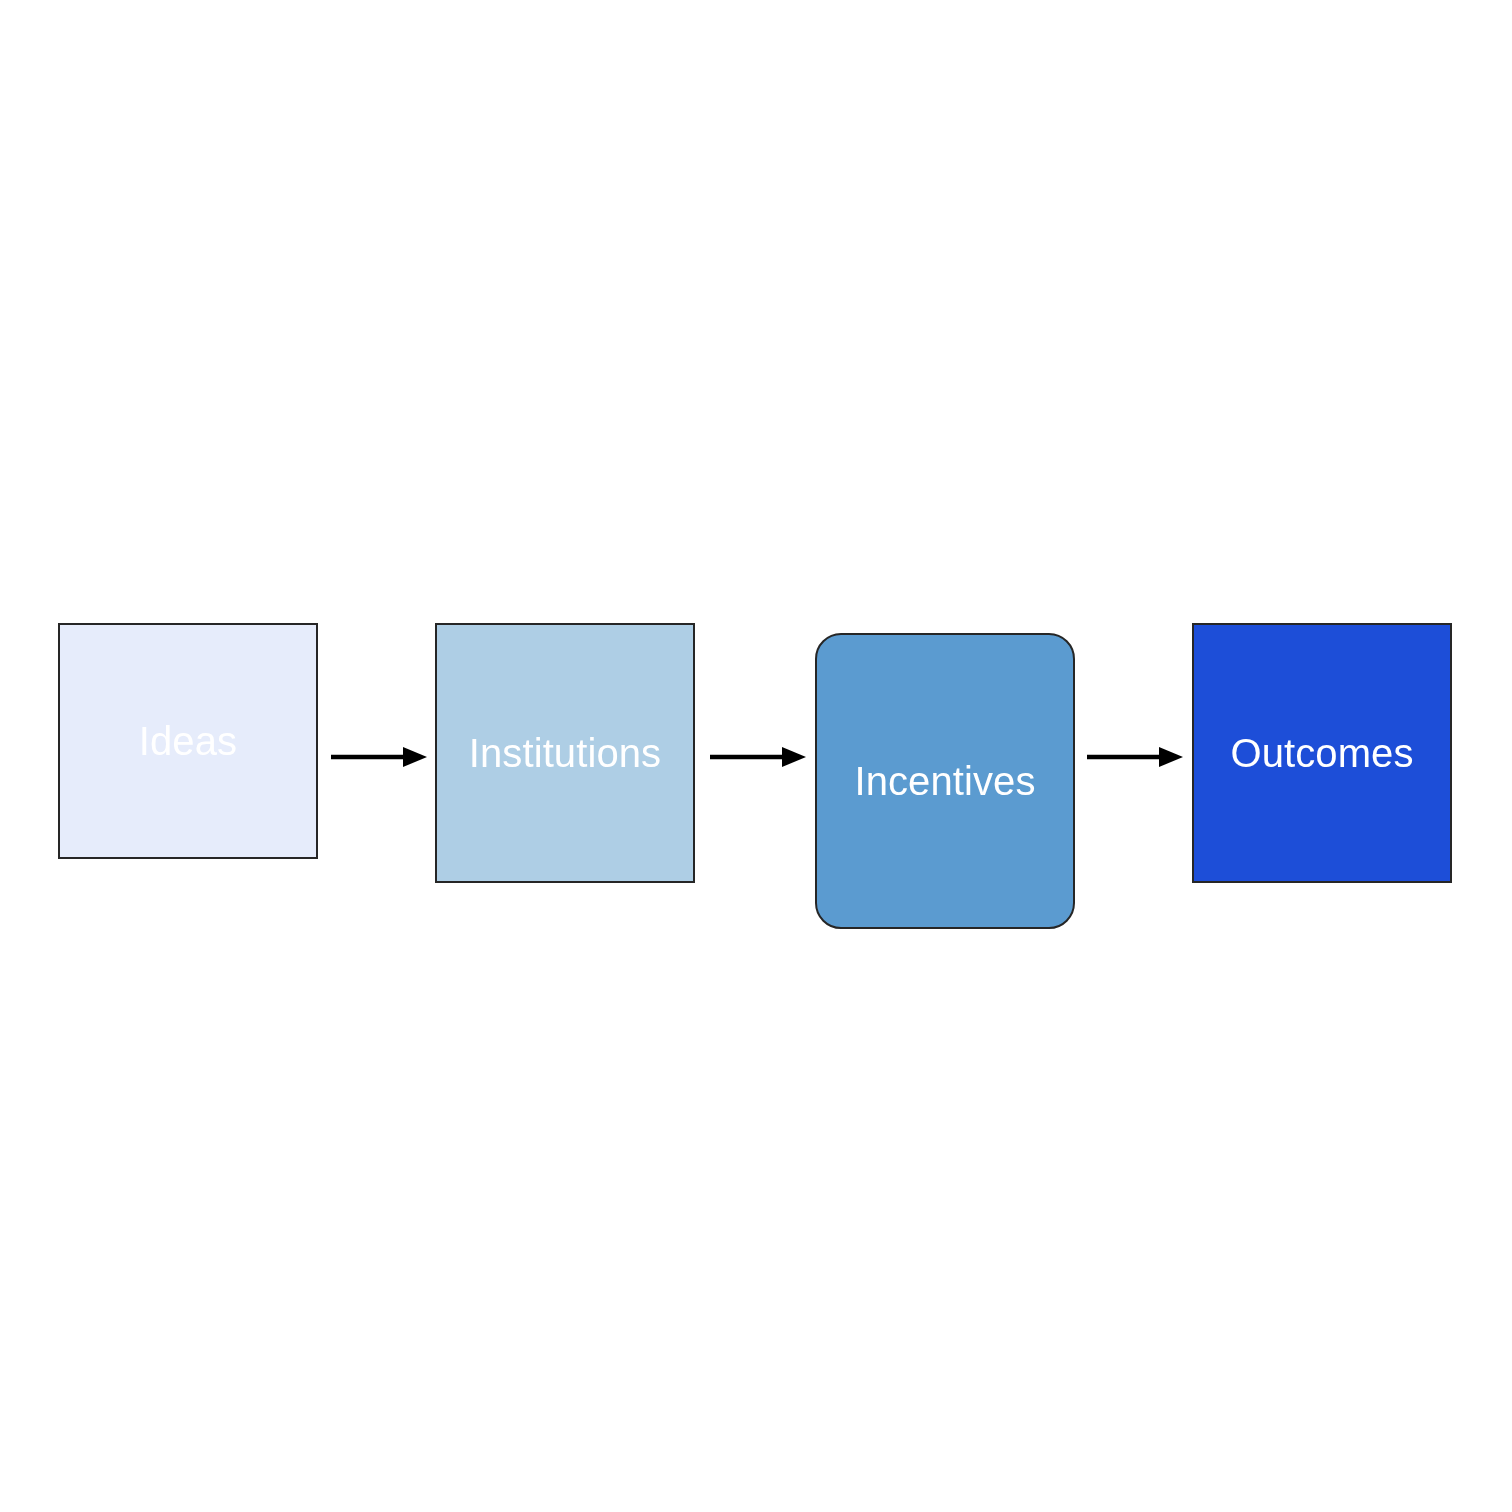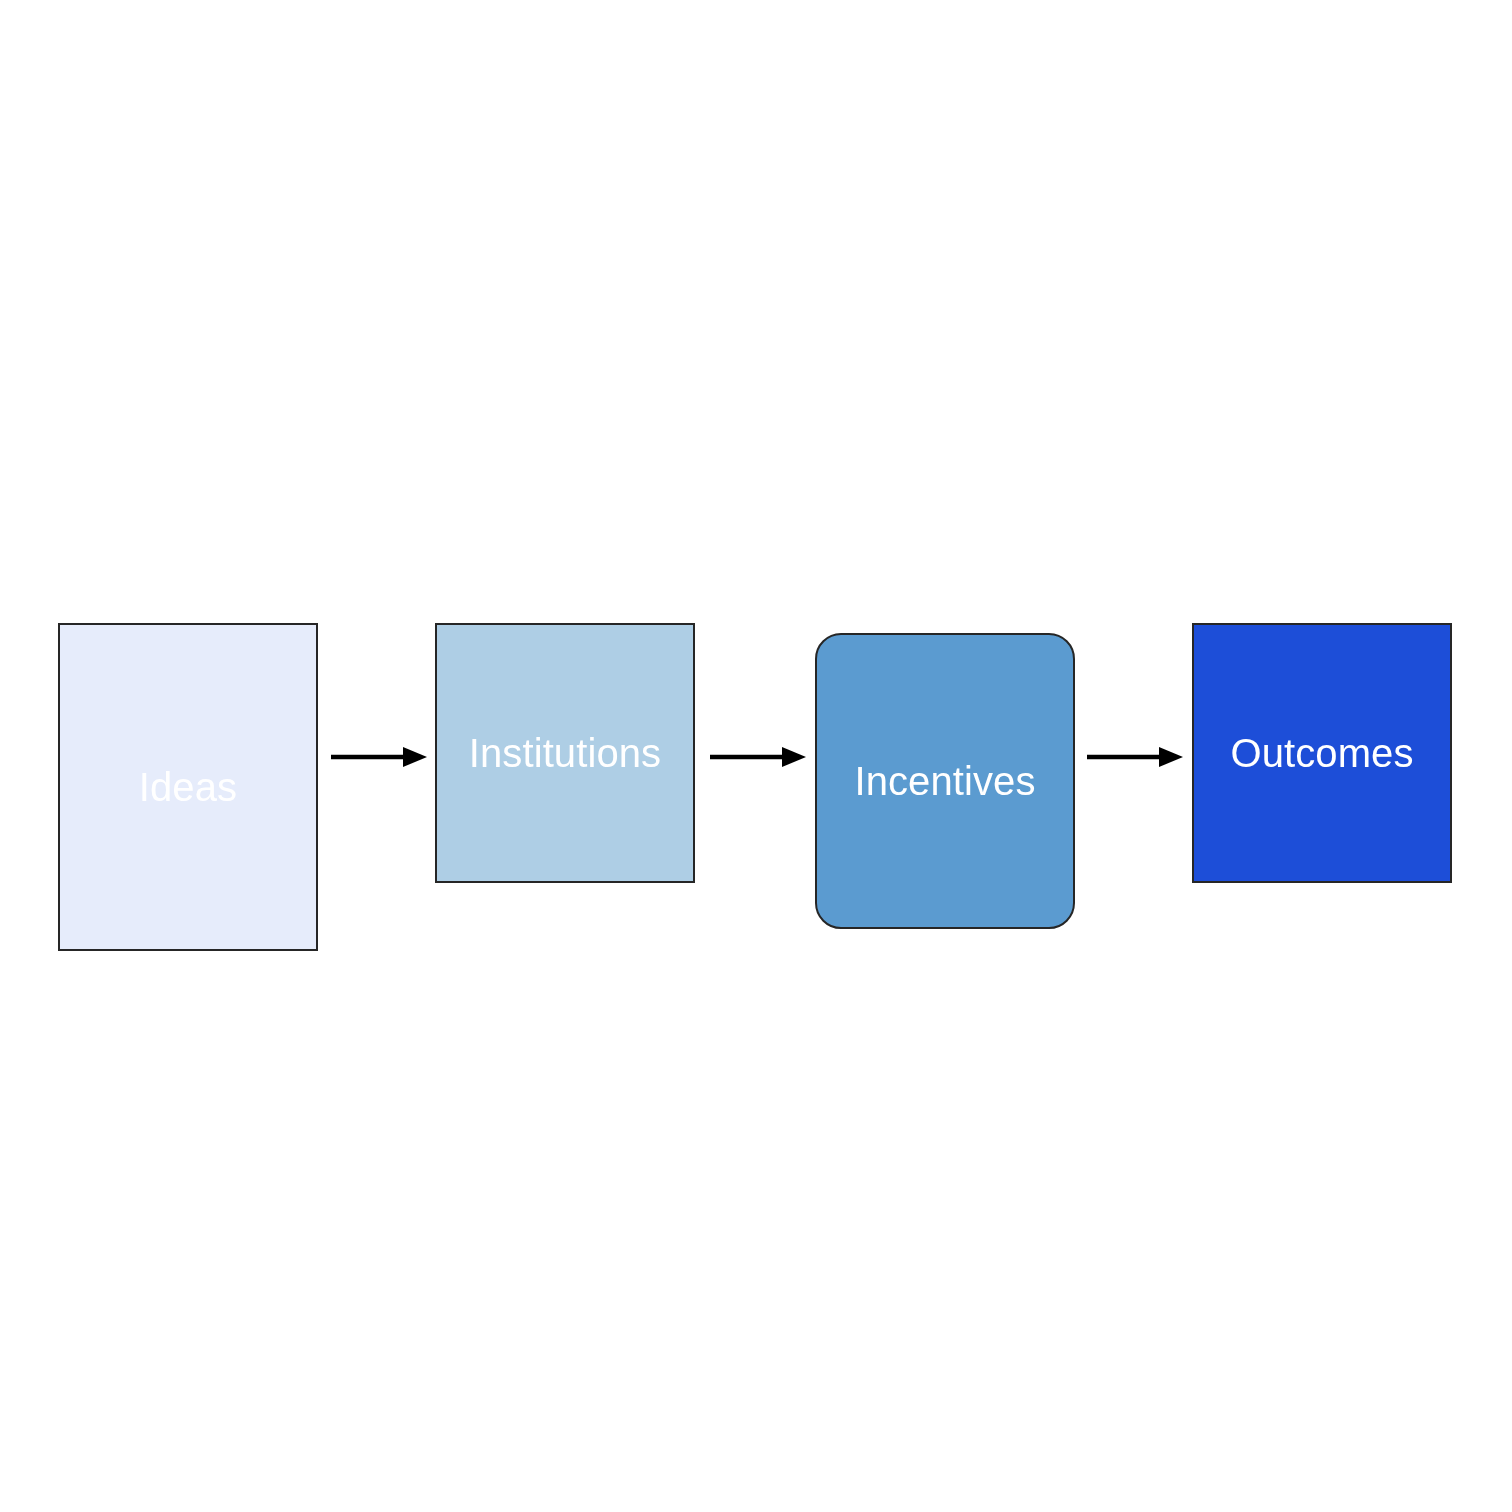--- a/index.html
+++ b/index.html
@@ -58,21 +58,21 @@
     overflow: visible;
   }
 </style>
 </head>
 <body>
 
 <div id="canvas" style="width: 1512px; height: 1512px; background: rgb(255, 255, 255);">
 
   <div class="flow-row" style="top: 623px; height: 262px;">
 
-    <div class="node-box" id="node-0" style="left: 58px; top: 0px; width: 260px; height: 328px; background: rgb(230, 236, 251); border-color: rgb(38, 38, 38);">
+    <div class="node-box" id="node-0" style="left: 58px; top: 0px; width: 260px; height: 236px; background: rgb(230, 236, 251); border-color: rgb(38, 38, 38);">
       <span class="node-label" style="color: rgb(255, 255, 255);">Ideas</span>
     </div>
 
     <span class="arrow" id="arrow-0" style="left: 331px; top: 122px; width: 98px;">
       <svg width="98" height="24" viewBox="0 0 98 24" xmlns="http://www.w3.org/2000/svg">
         <line x1="0" y1="12" x2="74" y2="12" stroke="#000000" stroke-width="4.5"></line>
         <polygon points="72,2 96,12 72,22" fill="#000000"></polygon>
       </svg>
     </span>
 

